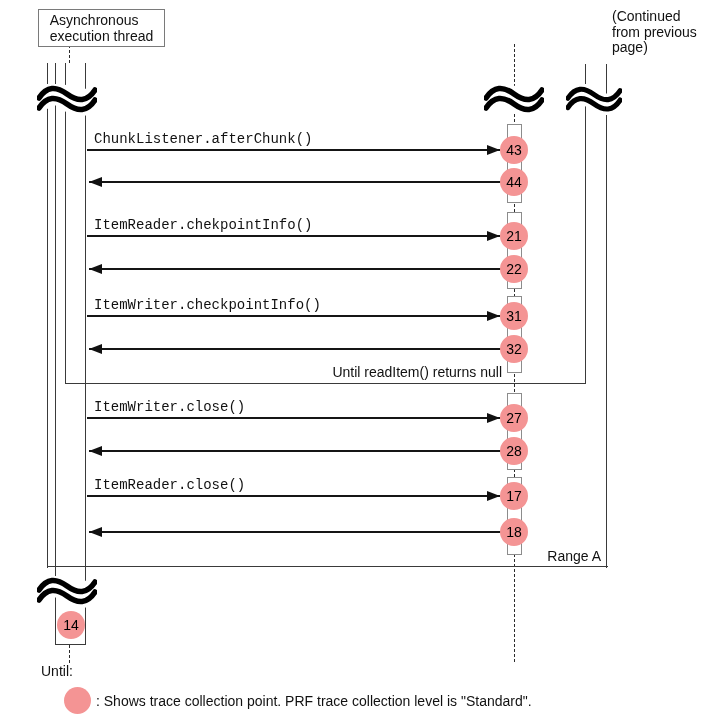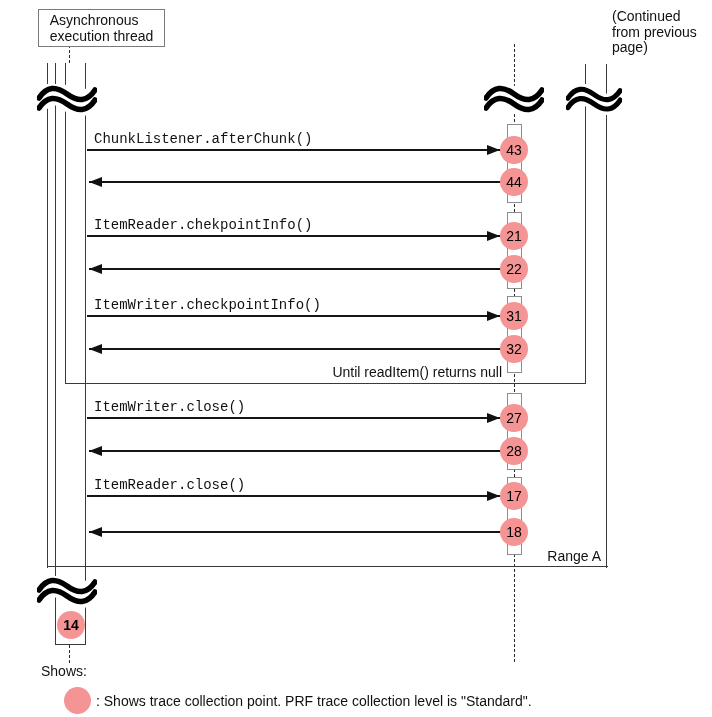--- a/index.html
+++ b/index.html
@@ -134,19 +134,19 @@
   <div class="tracept" style="left: 500px; top: 168px; background: rgb(244, 148, 148);">44</div>
   <div class="tracept" style="left: 500px; top: 222px; background: rgb(244, 148, 148);">21</div>
   <div class="tracept" style="left: 500px; top: 255px; background: rgb(244, 148, 148);">22</div>
   <div class="tracept" style="left: 500px; top: 302px; background: rgb(244, 148, 148);">31</div>
   <div class="tracept" style="left: 500px; top: 335px; background: rgb(244, 148, 148);">32</div>
   <div class="tracept" style="left: 500px; top: 404px; background: rgb(244, 148, 148);">27</div>
   <div class="tracept" style="left: 500px; top: 437px; background: rgb(244, 148, 148);">28</div>
   <div class="tracept" style="left: 500px; top: 482px; background: rgb(244, 148, 148);">17</div>
   <div class="tracept" style="left: 500px; top: 518px; background: rgb(244, 148, 148);">18</div>
 
-  <div class="tracept" style="left: 57px; top: 611px; background: rgb(244, 148, 148); font-weight: bold;">14</div>
+  <div class="tracept" style="left: 57px; top: 611px; background: rgb(244, 148, 148);">14</div>
 
-  <div class="legend-title">Shows:</div>
+  <div class="legend-title">Until:</div>
   <div class="legend-circle" style="background: rgb(244, 148, 148);"></div>
   <div class="legend-text">: Shows trace collection point. PRF trace collection level is "Standard".</div>
 
 </div>
 
 </body></html>

